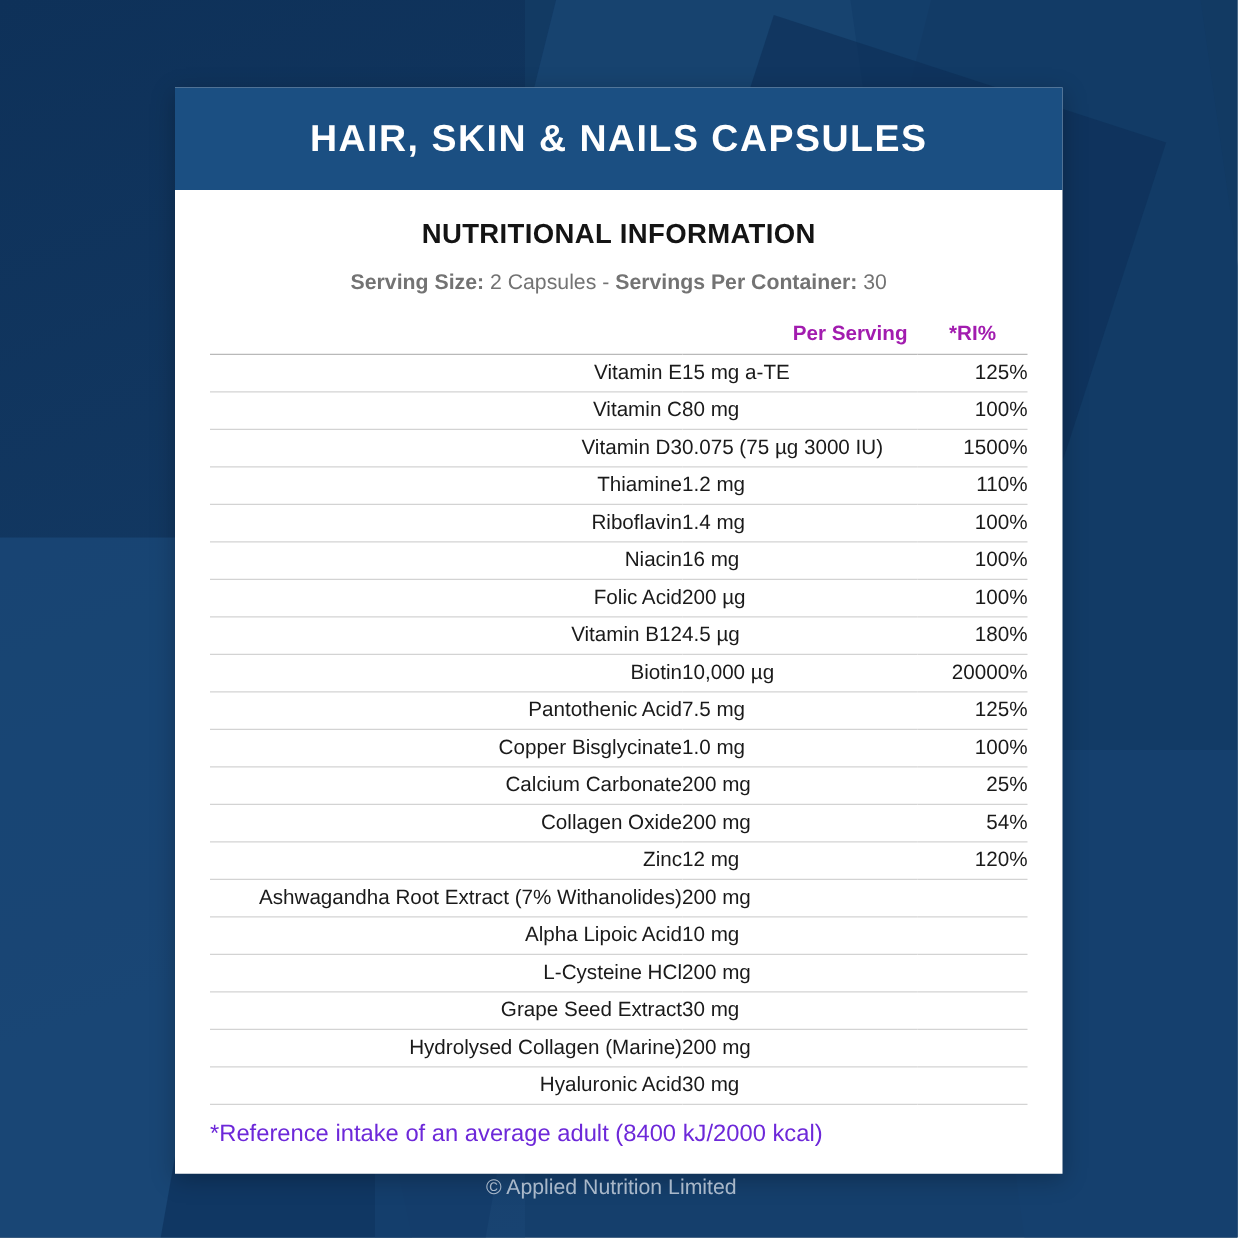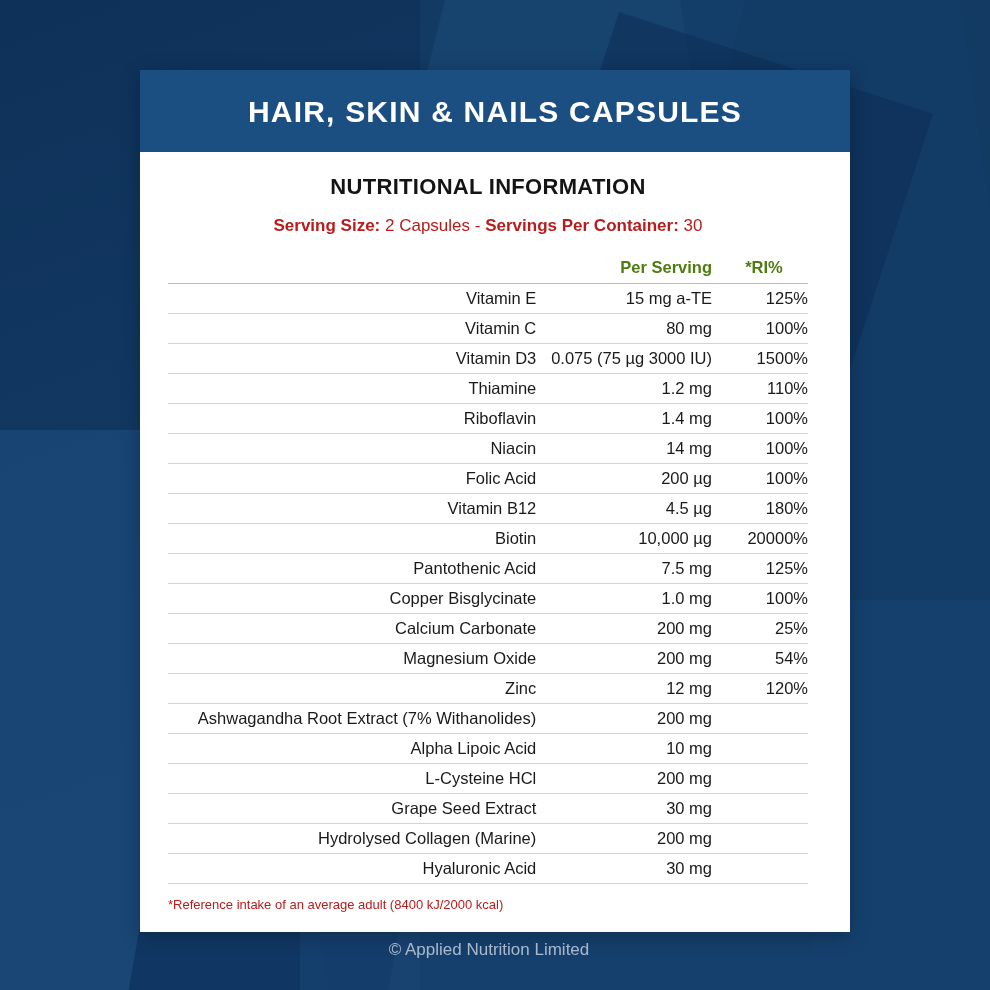--- a/index.html
+++ b/index.html
@@ -85,68 +85,68 @@
     color: #ffffff;
     text-align: center;
     padding: 25px 10px 23px;
   }
   .panel-header .title {
     font-size: 30px;
     font-weight: bold;
     letter-spacing: 1.2px;
   }
   .panel-body {
-    padding: 22px 42px 20px 28px;
+    padding: 22px 28px 20px 28px;
   }
   .section-title {
     text-align: center;
     font-size: 22px;
     font-weight: bold;
     color: #141414;
     margin-bottom: 16px;
     letter-spacing: .3px;
   }
   .serving-line {
     text-align: center;
     font-size: 17px;
-    color: #b91c1c;
+    color: #737373;
     margin-bottom: 20px;
   }
   .serving-line .lbl { font-weight: bold; }
 
   table.nutri {
     width: 100%;
     border-collapse: collapse;
     font-size: 16.5px;
     color: #1a1a1a;
   }
   table.nutri th {
     font-weight: bold;
     font-size: 16.5px;
     padding: 2px 0 6px 0;
     border-bottom: 1px solid #b9b9b9;
-    color: #4d7c0f;
+    color: #a21caf;
   }
   table.nutri th.c-name { text-align: left; }
   table.nutri th.c-amt  { text-align: right; padding-right: 8px; }
   table.nutri th.c-ri   { text-align: center; width: 88px; }
 
   table.nutri td {
     padding: 5px 0 5px 0;
     border-bottom: 1px solid #d3d3d3;
     white-space: nowrap;
   }
   table.nutri td.c-name { text-align: right; }
-  table.nutri td.c-amt  { text-align: right; padding-right: 8px; margin-top: 43px; }
+  table.nutri td.c-amt  { text-align: left; padding-right: 8px; margin-top: 43px; }
   table.nutri td.c-ri   { text-align: right; }
 
   .footnote {
     margin-top: 13px;
-    font-size: 13px;
-    color: #b91c1c;
+    font-size: 19px;
+    color: #6d28d9;
   }
   .copyright {
     position: absolute;
     left: 0;
     right: 12px;
     top: 940px;
     text-align: center;
     color: #c3cedb;
     font-size: 17px;
     opacity: .85;
@@ -212,21 +212,21 @@
               <td class="c-amt">1.2 mg</td>
               <td class="c-ri">110%</td>
             </tr>
             <tr>
               <td class="c-name">Riboflavin</td>
               <td class="c-amt">1.4 mg</td>
               <td class="c-ri">100%</td>
             </tr>
             <tr>
               <td class="c-name">Niacin</td>
-              <td class="c-amt">14 mg</td>
+              <td class="c-amt">16 mg</td>
               <td class="c-ri">100%</td>
             </tr>
             <tr>
               <td class="c-name">Folic Acid</td>
               <td class="c-amt">200 µg</td>
               <td class="c-ri">100%</td>
             </tr>
             <tr>
               <td class="c-name">Vitamin B12</td>
               <td class="c-amt">4.5 µg</td>
@@ -246,21 +246,21 @@
               <td class="c-name">Copper Bisglycinate</td>
               <td class="c-amt">1.0 mg</td>
               <td class="c-ri">100%</td>
             </tr>
             <tr>
               <td class="c-name">Calcium Carbonate</td>
               <td class="c-amt">200 mg</td>
               <td class="c-ri">25%</td>
             </tr>
             <tr>
-              <td class="c-name">Magnesium Oxide</td>
+              <td class="c-name">Collagen Oxide</td>
               <td class="c-amt">200 mg</td>
               <td class="c-ri">54%</td>
             </tr>
             <tr>
               <td class="c-name">Zinc</td>
               <td class="c-amt">12 mg</td>
               <td class="c-ri">120%</td>
             </tr>
             <tr>
               <td class="c-name">Ashwagandha Root Extract (7% Withanolides)</td>

